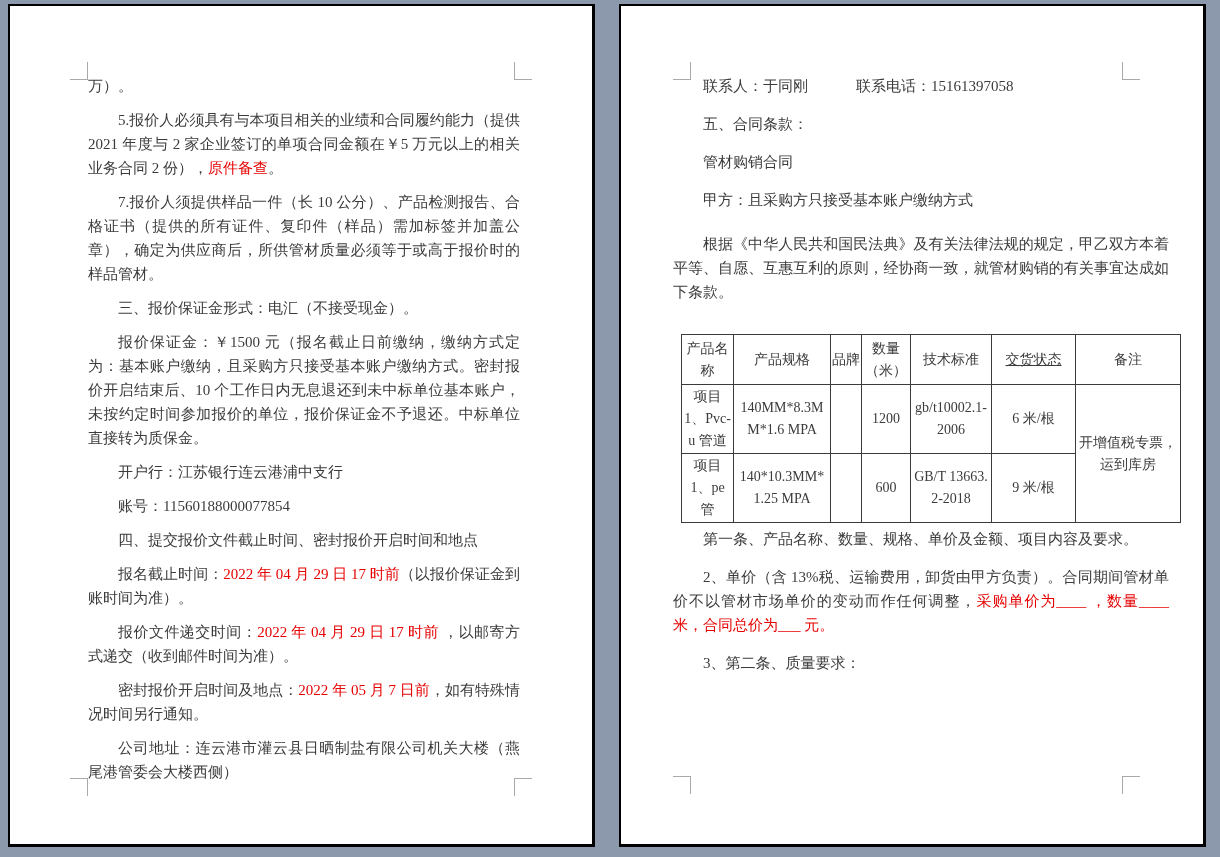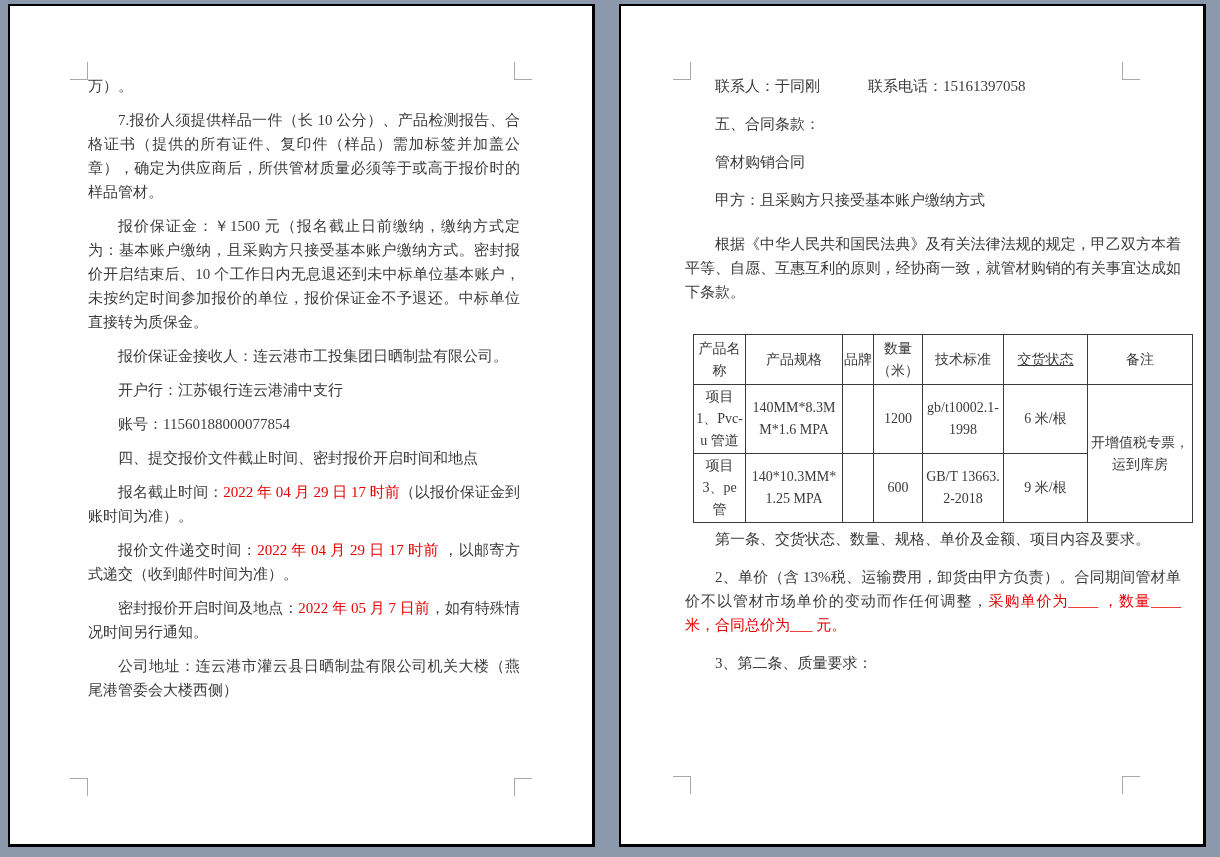--- a/index.html
+++ b/index.html
@@ -12,21 +12,21 @@
     position:absolute;top:4px;width:582px;height:838px;background:#ffffff;
     border:2px solid #000;border-right-width:3px;border-bottom-width:3px;
   }
   #page-1{left:8px;}
   #page-2{left:619px;}
   .content{
     position:absolute;color:#3b3b3b;font-size:15px;line-height:24px;
     text-align:justify;
   }
   #page-1 .content{left:78px;top:68px;width:432px;}
-  #page-2 .content{left:64px;top:68px;width:496px;}
+  #page-2 .content{left:52px;top:68px;width:496px;}
   .para{margin:0 0 10px 0;}
   #page-2 .para{margin-bottom:14px;}
   .indent{text-indent:2em;}
   .red{color:#e60000;}
   .contact-para{margin-bottom:140px;}
   .phone-label{margin-left:48px;}
   .basis-para{margin-bottom:0;margin-top:20px;}
   
   .mark{position:absolute;width:17px;height:17px;border:0 solid #a9a9a9;}
   .mark.tl{border-right-width:1px;border-bottom-width:1px;}
@@ -64,28 +64,29 @@
 
 <div class="page" id="page-1">
   <div class="mark tl"></div>
   <div class="mark tr"></div>
   <div class="mark bl"></div>
   <div class="mark br"></div>
 
   <div class="content">
     <p class="para"><span>万）。</span></p>
 
+    <p class="para indent"><span>5.报价人必须具有与本项目相关的业绩和合同履约能力（提供 2021 年度与 2 家企业签订的单项合同金额在￥5 万元以上的相关业务合同 2 份），</span><span class="red">原件备查</span><span>。</span></p>
 
 
     <p class="para indent"><span>7.报价人须提供样品一件（长 10 公分）、产品检测报告、合格证书（提供的所有证件、复印件（样品）需加标签并加盖公章），确定为供应商后，所供管材质量必须等于或高于报价时的样品管材。</span></p>
 
+    <p class="para indent"><span>三、报价保证金形式：电汇（不接受现金）。</span></p>
 
     <p class="para indent"><span>报价保证金：￥1500 元（报名截止日前缴纳，缴纳方式定为：基本账户缴纳，且采购方只接受基本账户缴纳方式。密封报价开启结束后、10 个工作日内无息退还到未中标单位基本账户，未按约定时间参加报价的单位，报价保证金不予退还。中标单位直接转为质保金。</span></p>
 
-    <p class="para indent"><span>报价保证金接收人：连云港市工投集团日晒制盐有限公司。</span></p>
 
     <p class="para indent"><span>开户行：江苏银行连云港浦中支行</span></p>
 
     <p class="para indent"><span>账号：11560188000077854</span></p>
 
     <p class="para indent"><span>四、提交报价文件截止时间、密封报价开启时间和地点</span></p>
 
     <p class="para indent"><span>报名截止时间：</span><span class="red">2022 年 04 月 29 日 17 时前</span><span>（以报价保证金到账时间为准）。</span></p>
 
     <p class="para indent"><span>报价文件递交时间：</span><span class="red">2022 年 04 月 29 日 17 时前</span><span> ，以邮寄方式递交（收到邮件时间为准）。</span></p>
@@ -124,34 +125,34 @@
         <th class="c-qty">数量（米）</th>
         <th class="c-std">技术标准</th>
         <th class="c-del">交货状态</th>
         <th>备注</th>
       </tr>
       <tr class="r1">
         <td class="name-cell">项目 1、Pvc-u 管道</td>
         <td class="spec-cell">140MM*8.3MM*1.6 MPA</td>
         <td></td>
         <td class="qty-cell">1200</td>
-        <td class="std-cell">gb/t10002.1-1998</td>
+        <td class="std-cell">gb/t10002.1-2006</td>
         <td>6 米/根</td>
         <td class="remark-cell" rowspan="2">开增值税专票，运到库房</td>
       </tr>
       <tr class="r2">
-        <td class="name-cell">项目 3、pe 管</td>
+        <td class="name-cell">项目 1、pe 管</td>
         <td class="spec-cell">140*10.3MM*1.25 MPA</td>
         <td></td>
         <td class="qty-cell">600</td>
         <td class="std-cell">GB/T 13663.2-2018</td>
         <td>9 米/根</td>
       </tr>
     </tbody>
       </table>
 
-    <p class="para indent clause1"><span>第一条、交货状态、数量、规格、单价及金额、项目内容及要求。</span></p>
+    <p class="para indent clause1"><span>第一条、产品名称、数量、规格、单价及金额、项目内容及要求。</span></p>
 
     <p class="para indent price-para"><span>2、单价（含 13%税、运输费用，卸货由甲方负责）。合同期间管材单价不以管材市场单价的变动而作任何调整，</span><span class="red">采购单价为____ ，数量____米，合同总价为___  元。</span></p>
 
     <p class="para indent quality-para"><span>3、第二条、质量要求：</span></p>
   </div>
 </div>
 
 </body></html>

